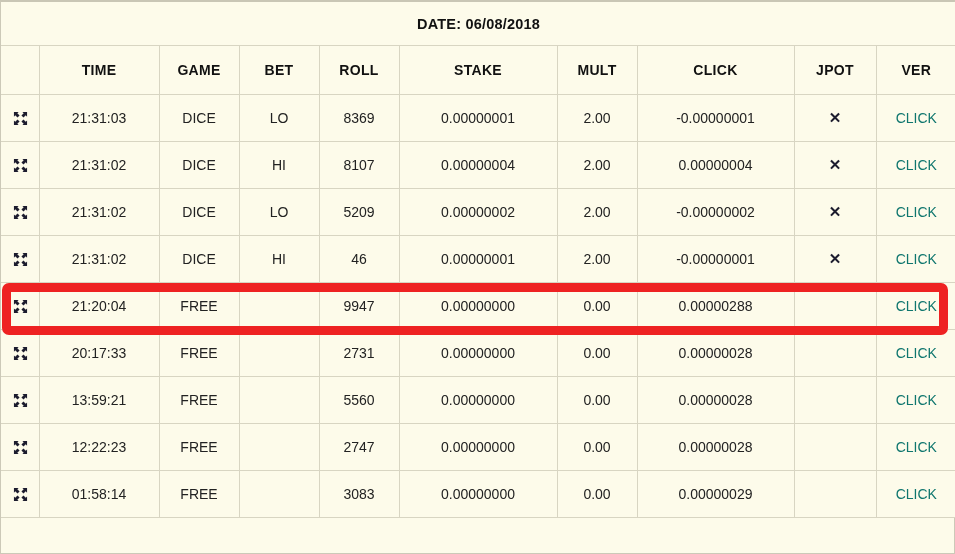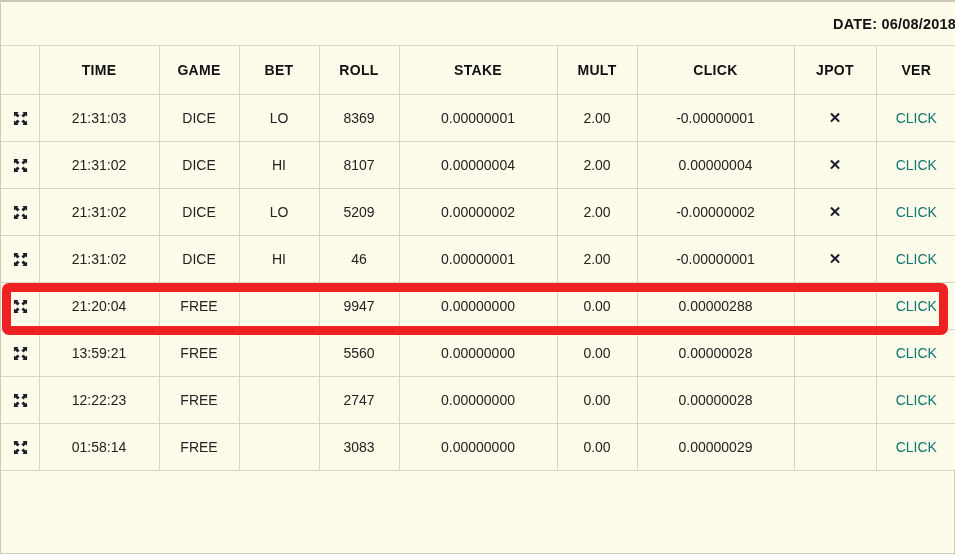--- a/index.html
+++ b/index.html
@@ -31,21 +31,21 @@
   table.bet-table td,
   table.bet-table th {
     border: 1px solid #d8d5c2;
     background: #fdfbea;
     padding: 0;
     font-weight: normal;
   }
   
   tr.date-row td {
     height: 43px;
-    text-align: right;
+    text-align: center;
     vertical-align: middle;
     font-size: 14.5px;
     font-weight: bold;
     color: #111111;
     letter-spacing: 0.2px;
     border-left: none;
     border-right: none;
     border-top: none;
   }
   
@@ -248,20 +248,37 @@
           <td></td>
           <td class="col-ver"><a class="click-link" href="#">CLICK</a></td>
         </tr>
         <tr class="data-row">
           <td class="col-icon"><svg class="expand-icon" viewBox="0 0 16 16" width="15" height="15" aria-hidden="true">
               <path fill="#1c1c2e" d="M1 1h5L4.6 2.4 7 4.8 4.8 7 2.4 4.6 1 6V1z"></path>
               <path fill="#1c1c2e" d="M15 1v5l-1.4-1.4L11.2 7 9 4.8l2.4-2.4L10 1h5z"></path>
               <path fill="#1c1c2e" d="M1 15v-5l1.4 1.4L4.8 9 7 11.2l-2.4 2.4L6 15H1z"></path>
               <path fill="#1c1c2e" d="M15 15h-5l1.4-1.4L9 11.2 11.2 9l2.4 2.4L15 10v5z"></path>
             </svg></td>
+          <td>20:17:33</td>
+          <td>FREE</td>
+          <td></td>
+          <td>2731</td>
+          <td>0.00000000</td>
+          <td>0.00</td>
+          <td class="profit-pos">0.00000028</td>
+          <td></td>
+          <td class="col-ver"><a class="click-link" href="#">CLICK</a></td>
+        </tr>
+        <tr class="data-row">
+          <td class="col-icon"><svg class="expand-icon" viewBox="0 0 16 16" width="15" height="15" aria-hidden="true">
+              <path fill="#1c1c2e" d="M1 1h5L4.6 2.4 7 4.8 4.8 7 2.4 4.6 1 6V1z"></path>
+              <path fill="#1c1c2e" d="M15 1v5l-1.4-1.4L11.2 7 9 4.8l2.4-2.4L10 1h5z"></path>
+              <path fill="#1c1c2e" d="M1 15v-5l1.4 1.4L4.8 9 7 11.2l-2.4 2.4L6 15H1z"></path>
+              <path fill="#1c1c2e" d="M15 15h-5l1.4-1.4L9 11.2 11.2 9l2.4 2.4L15 10v5z"></path>
+            </svg></td>
           <td>13:59:21</td>
           <td>FREE</td>
           <td></td>
           <td>5560</td>
           <td>0.00000000</td>
           <td>0.00</td>
           <td class="profit-pos">0.00000028</td>
           <td></td>
           <td class="col-ver"><a class="click-link" href="#">CLICK</a></td>
         </tr>

